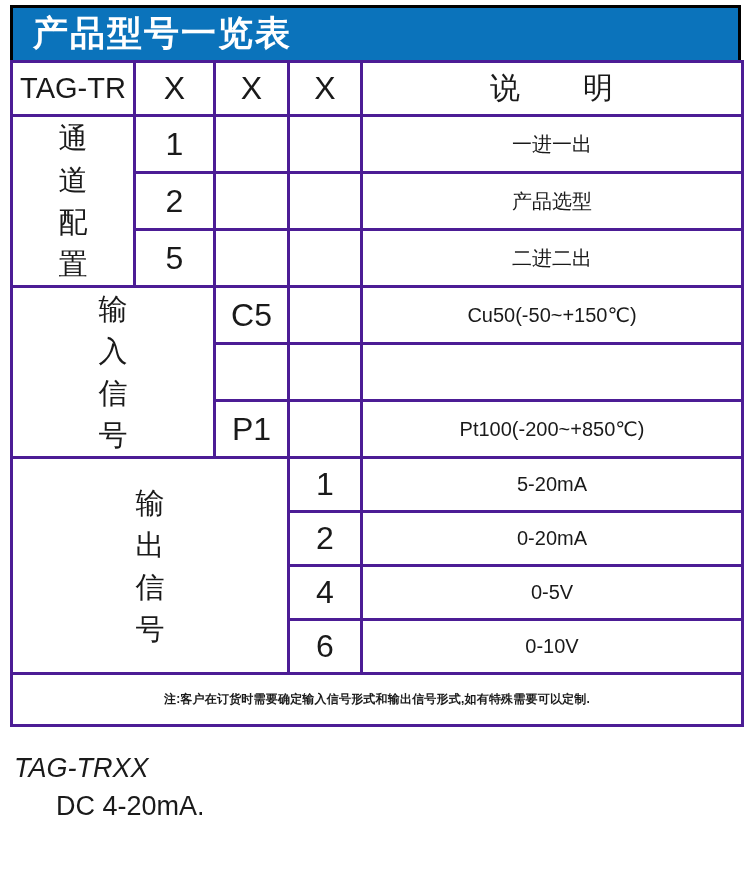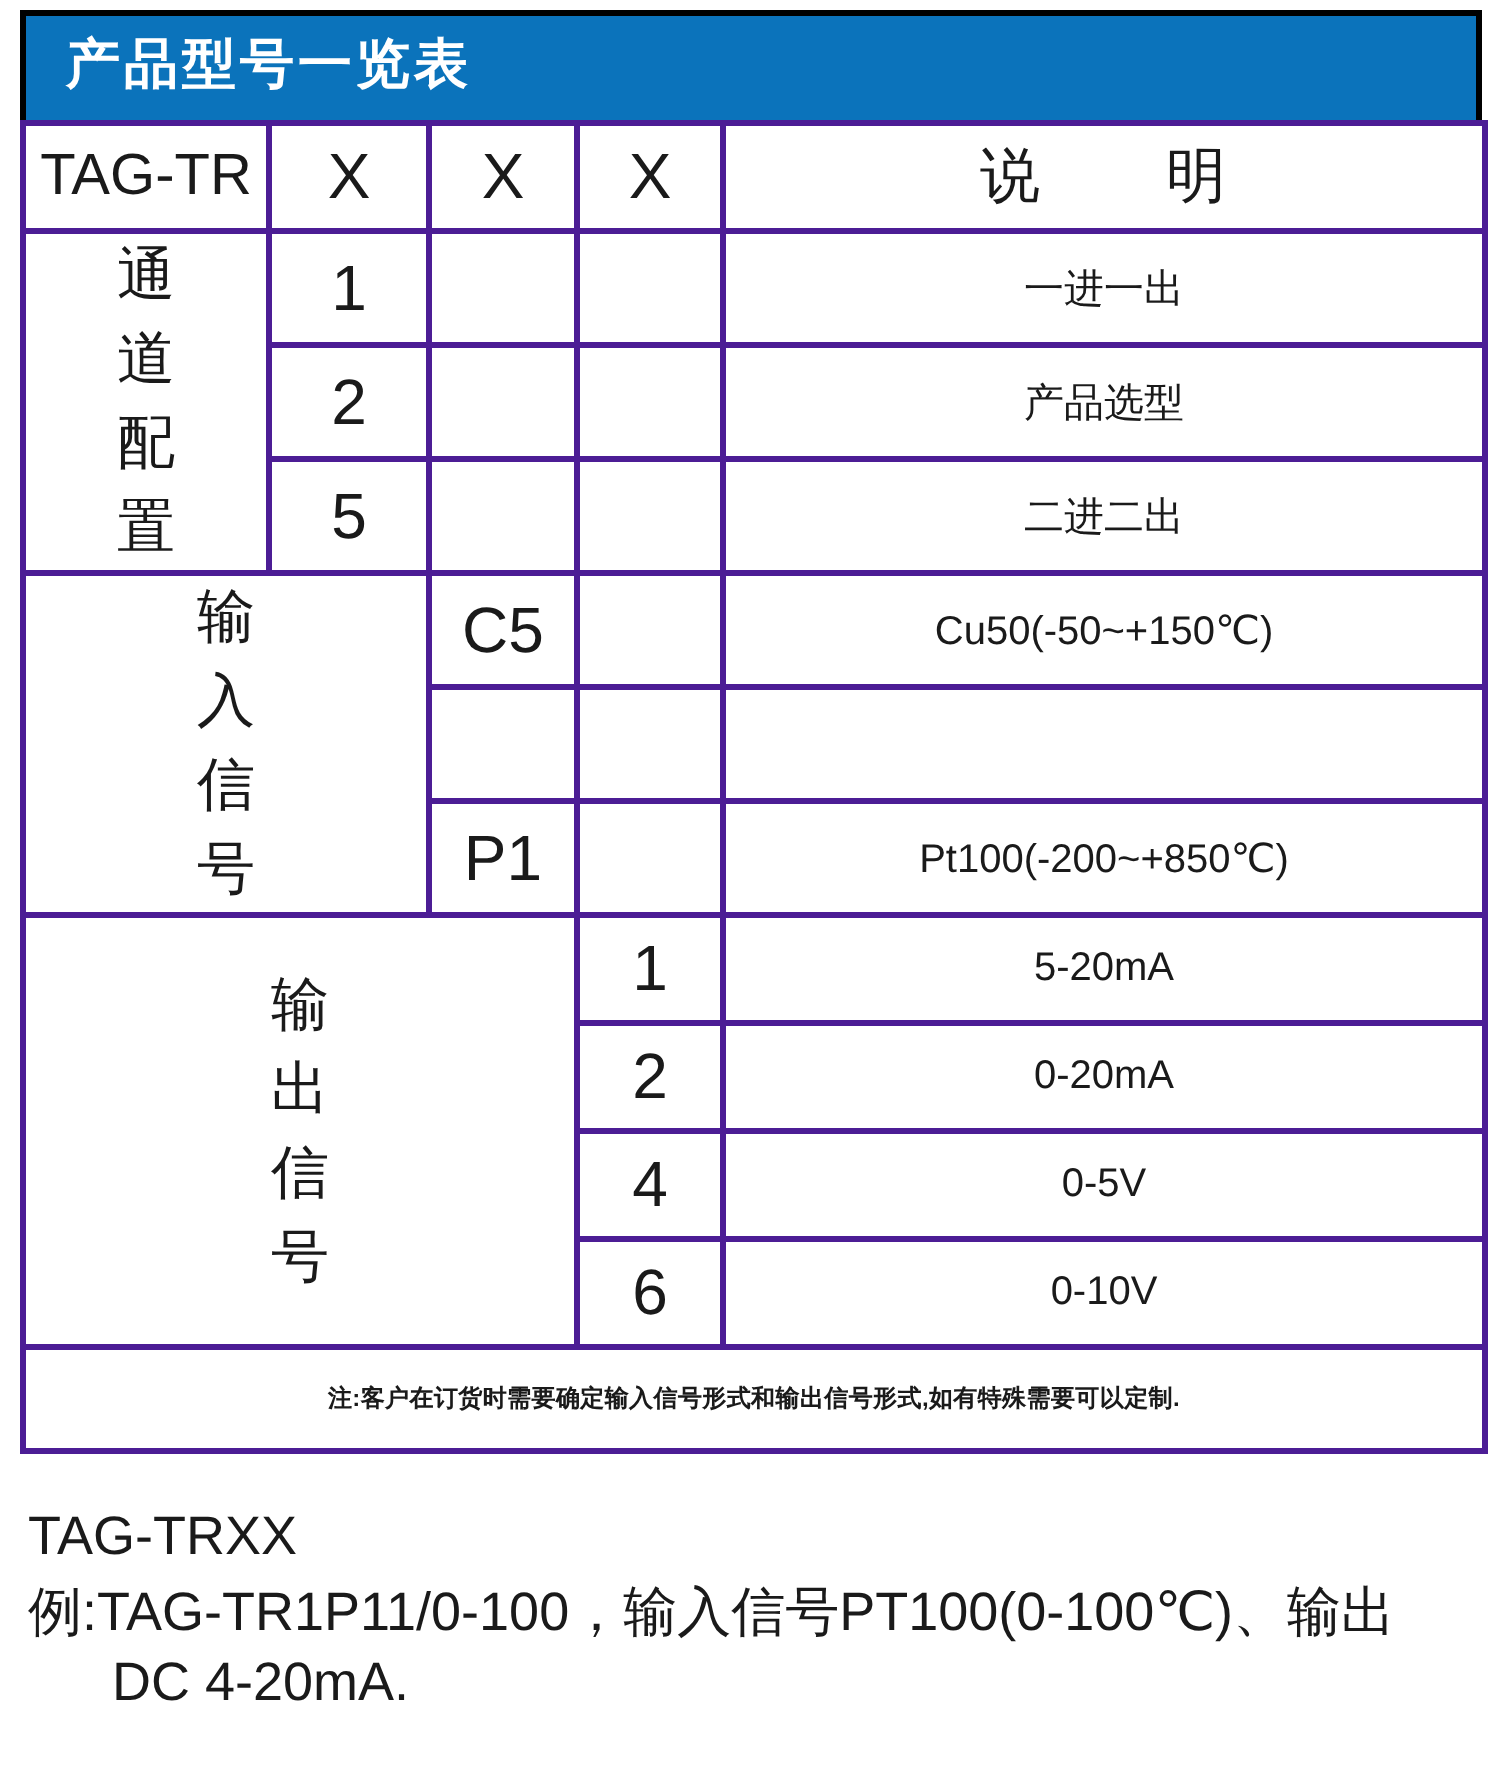--- a/index.html
+++ b/index.html
@@ -28,21 +28,21 @@
     border: 3px solid #000;
     border-bottom: none;
     background: var(--header-blue, #0b73bb);
     height: 55px;
     display: flex;
     align-items: center;
     padding-left: 20px;
   }
   .titlebar .title-text {
     color: #ffffff;
-    font-size: 27px;
+    font-size: 35px;
     font-weight: bold;
     letter-spacing: 2px;
     line-height: 1;
     padding-bottom: 4px;
   }
   table.spec {
     border-collapse: collapse;
     table-layout: fixed;
     width: 731px;
   }
@@ -90,20 +90,21 @@
     color: var(--heading-blue, #0e74b8);
     font-size: 34px;
     font-weight: bold;
     margin: 0 0 12px 0;
     line-height: 1.1;
   }
   .sel-model {
     font-size: 27px;
     margin: 0 0 6px 2px;
     line-height: 1.2;
+    font-style: italic;
   }
   .sel-ex1 {
     font-size: 27px;
     margin: 0 0 2px 2px;
     line-height: 1.2;
     white-space: nowrap;
   }
   .sel-ex2 {
     font-size: 27px;
     margin: 0 0 0 44px;
@@ -201,16 +202,15 @@
 
       <tr style="height:52px">
         <td colspan="5" class="note-cell">注:客户在订货时需要确定输入信号形式和输出信号形式,如有特殊需要可以定制.</td>
       </tr>
     </tbody>
       </table>
   </div>
 
   <div class="selection">
     <div class="sel-model">TAG-TRXX</div>
-    <div class="sel-ex1">例:TAG-TR1P11/0-100，输入信号PT100(0-100℃)、输出</div>
     <div class="sel-ex2">DC 4-20mA.</div>
   </div>
 </div>
 
 </body></html>

